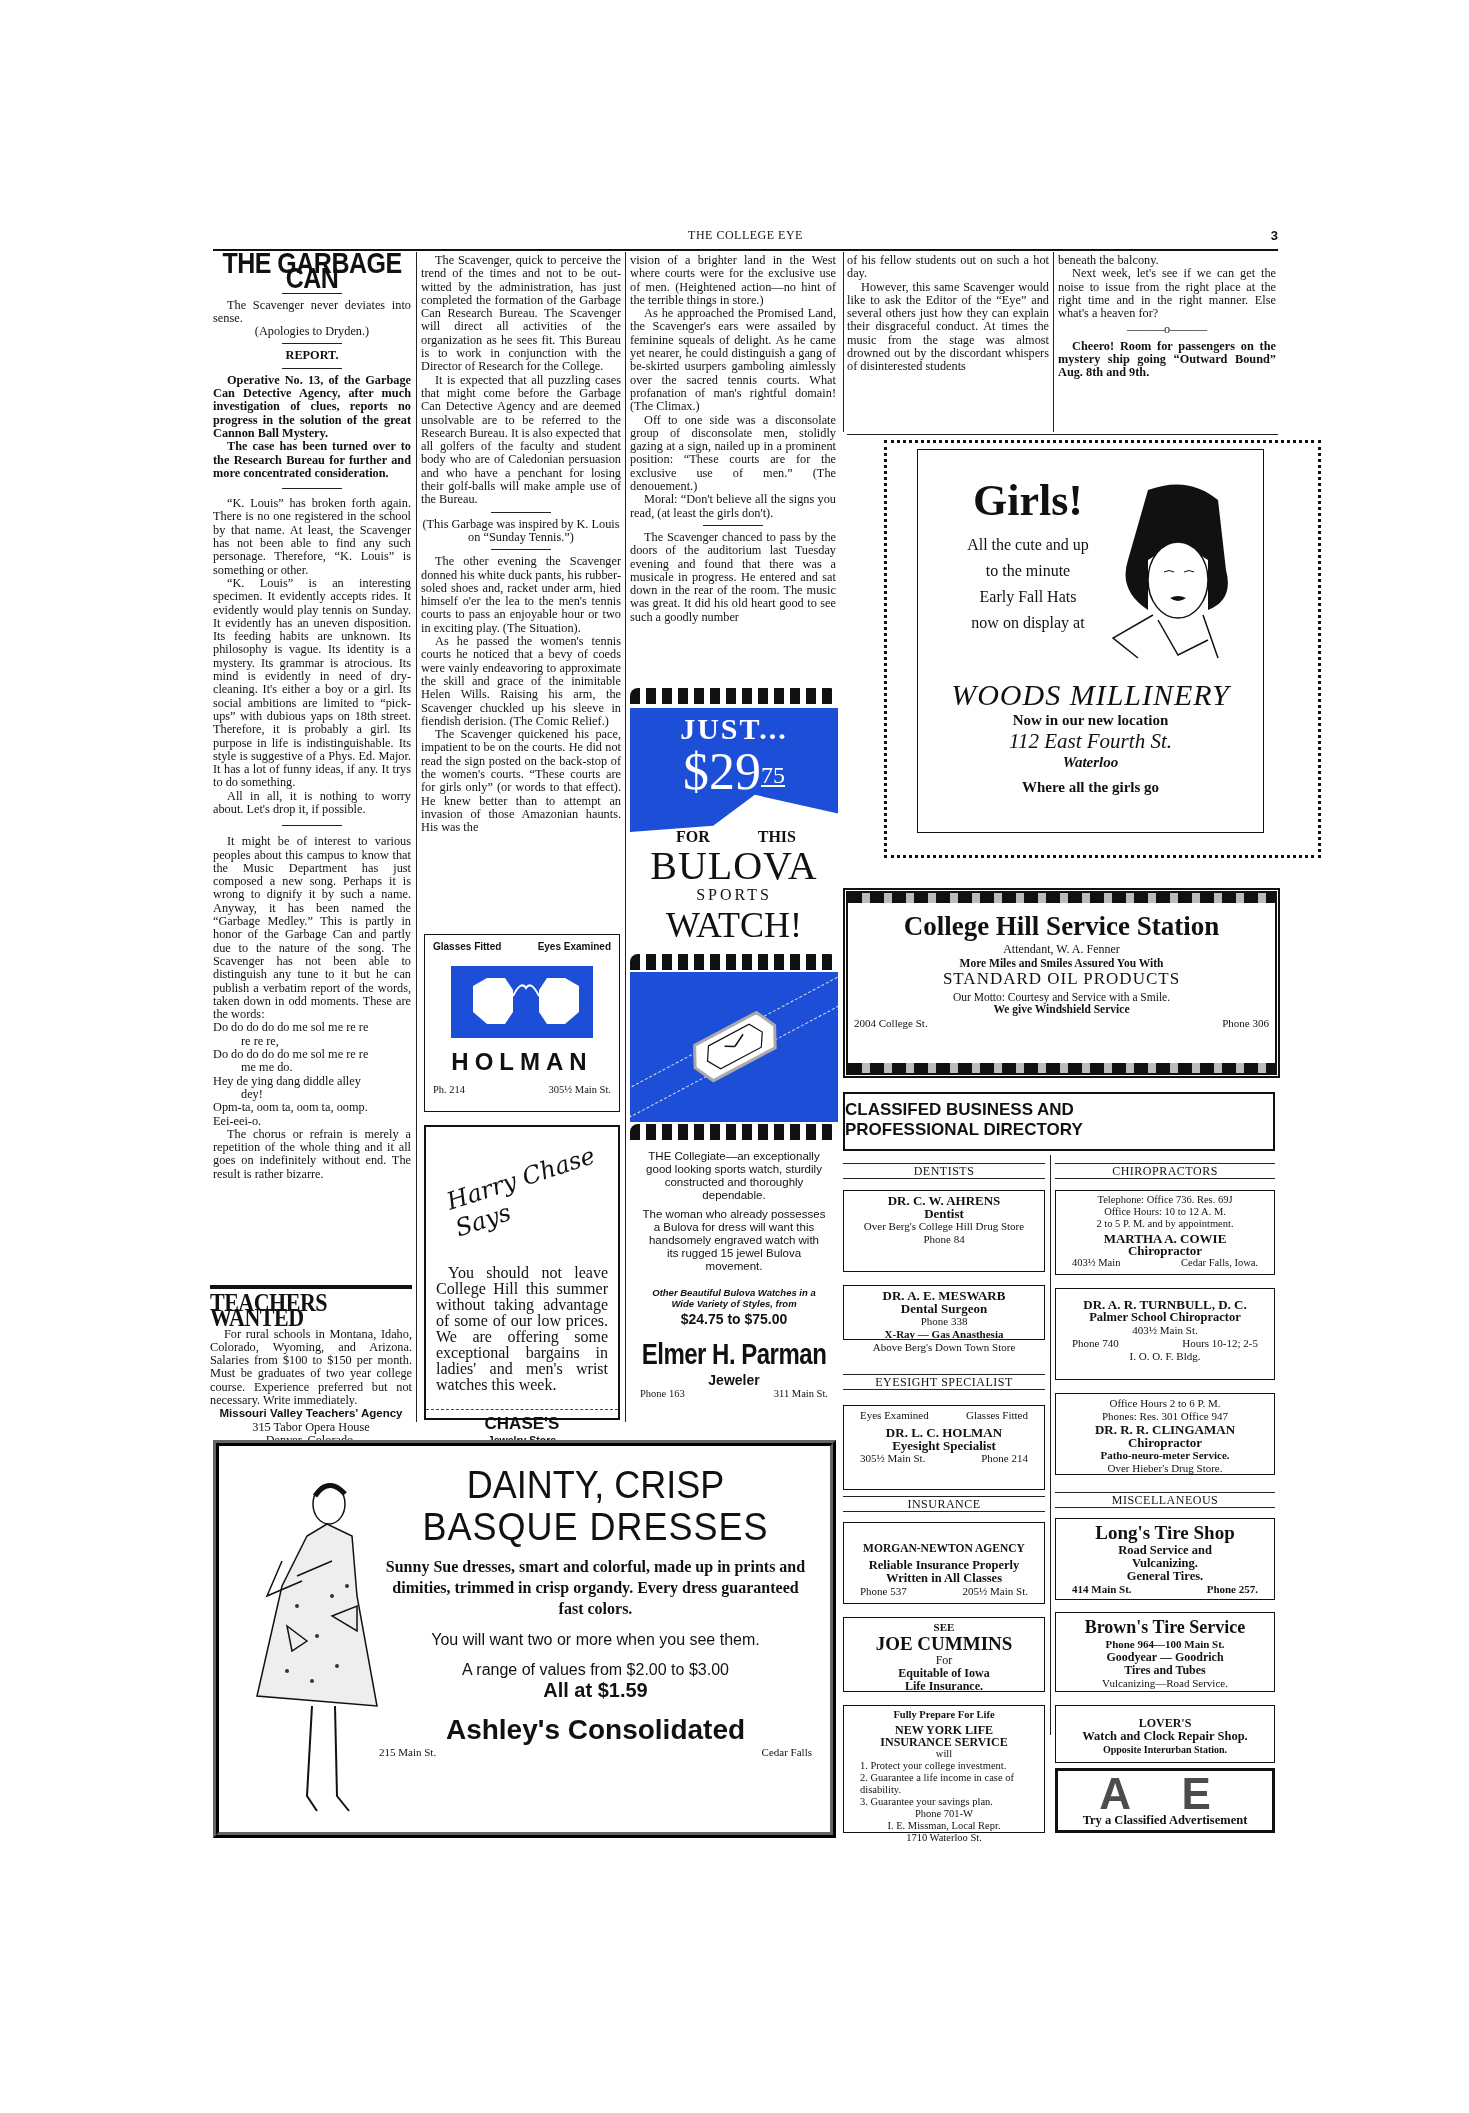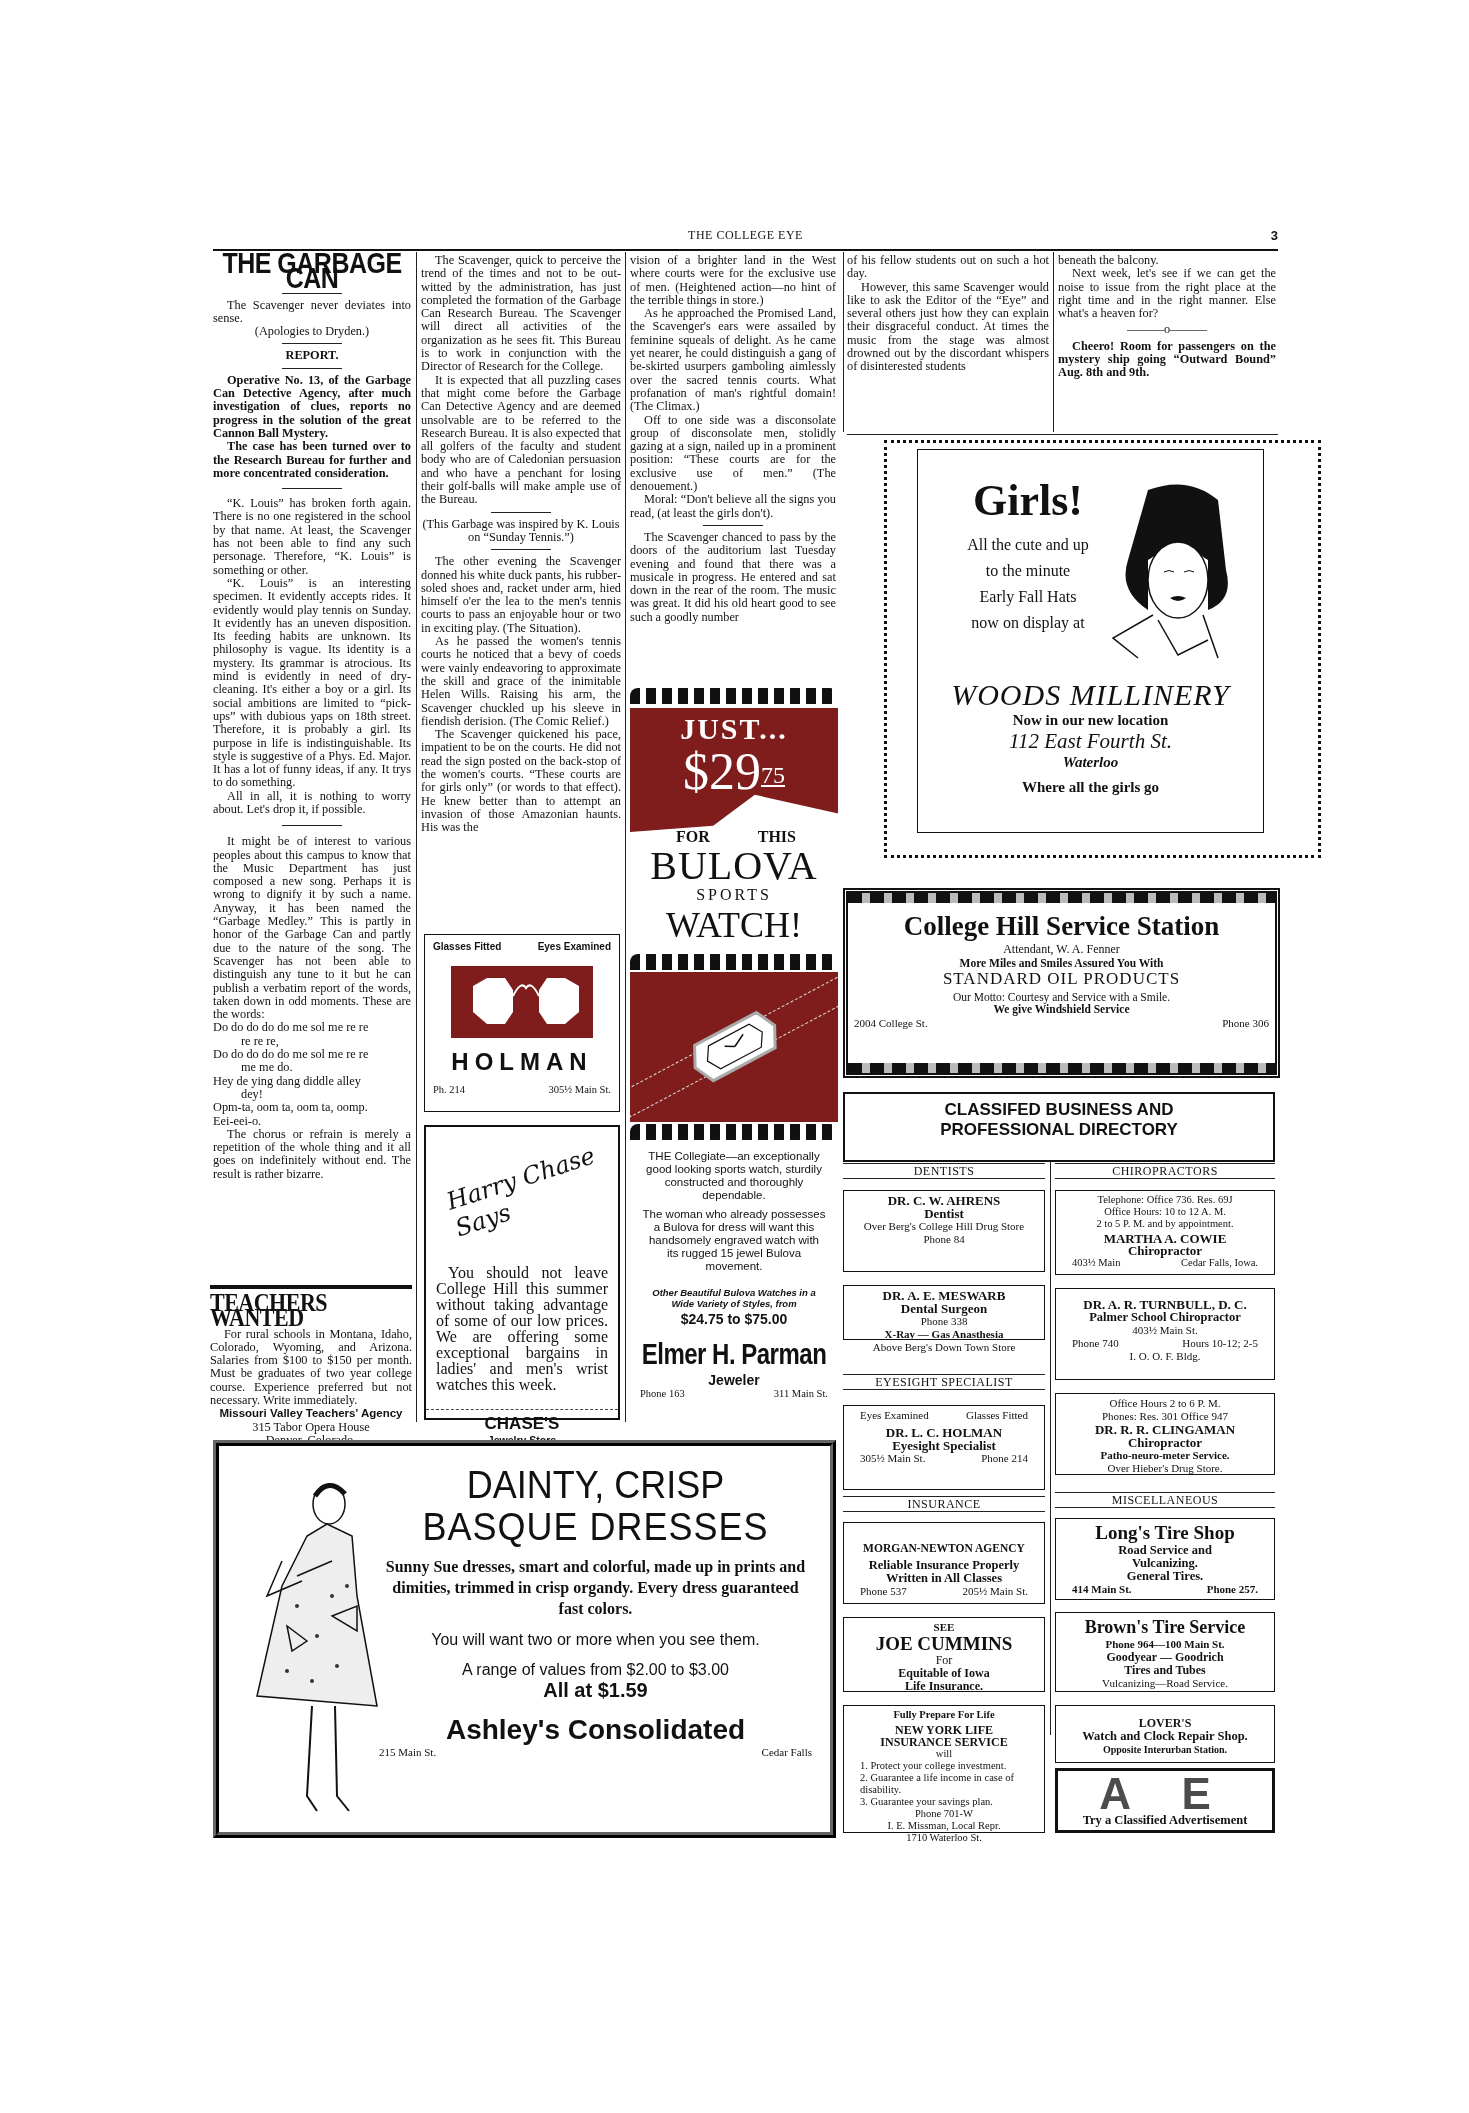--- a/index.html
+++ b/index.html
@@ -13,21 +13,21 @@
   .col p{margin:0;text-indent:14px;}
   .col p.noind{text-indent:0;}
   .vrule{position:absolute;border-left:1px solid #222;}
   .hrule{position:absolute;border-top:1px solid #222;}
   .short-rule{width:60px;margin:5px auto;border-top:1px solid #222;}
   .headline{font-family:"Liberation Sans",sans-serif;font-weight:bold;font-size:25px;text-align:center;letter-spacing:-0.5px;transform:scaleY(1.15);margin:4px 0 8px 0;}
   .bold{font-weight:bold;}
   .center{text-align:center;}
   .ad{position:absolute;border:1.5px solid #111;box-sizing:border-box;background:#fff;}
   .wavy{height:16px;background:repeating-linear-gradient(90deg,#111 0 10px,#fff 10px 16px);border-radius:8px 8px 0 0;}
-  .black{background:#7f1d1d;color:#fff;}
+  .black{background:#1d4ed8;color:#fff;}
   .sans{font-family:"Liberation Sans",sans-serif;}
   .dir-head{position:absolute;font-size:12px;text-align:center;border-top:1px solid #222;border-bottom:1px solid #222;box-sizing:border-box;letter-spacing:0.5px;}
   .dir-box{position:absolute;border:1.5px solid #111;box-sizing:border-box;text-align:center;font-size:11px;line-height:13px;padding:3px 16px;}
   .row{display:flex;justify-content:space-between;}
 </style>
 </head>
 <body>
 
 <div class="page">
 
@@ -221,21 +221,21 @@
     <div style="font-size:17px;letter-spacing:1px;">STANDARD OIL PRODUCTS</div>
     <div style="font-size:11.5px;margin-top:2px;">Our Motto: Courtesy and Service with a Smile.</div>
     <div class="bold" style="font-size:11.5px;">We give Windshield Service</div>
     <div class="row" style="font-size:11px;margin-top:2px;">
       <span>2004 College St.</span>
       <span>Phone 306</span>
     </div>
     <div style="position:absolute;left:0;right:0;bottom:0;height:10px;background:repeating-linear-gradient(90deg,#111 0 14px,#bbb 14px 22px);"></div>
   </div>
 
-  <div class="ad" style="left:843px;top:1092px;width:432px;height:70px;text-align:center;border-width:2px;">
+  <div class="ad" style="left:843px;top:1092px;width:432px;height:59px;text-align:left;border-width:2px;">
     <div class="bold sans" style="font-size:17px;margin-top:6px;">CLASSIFED BUSINESS AND</div>
     <div class="bold sans" style="font-size:17px;">PROFESSIONAL DIRECTORY</div>
   </div>
 
   <div class="dir-head" style="left:843px;top:1163px;width:202px;height:16px;">DENTISTS</div>
   <div class="dir-head" style="left:1055px;top:1163px;width:220px;height:16px;">CHIROPRACTORS</div>
 
   <div class="dir-box" style="left:843px;top:1190px;width:202px;height:82px;">
     <div class="bold" style="font-size:13px;">DR. C. W. AHRENS</div>
     <div class="bold" style="font-size:13px;">Dentist</div>

